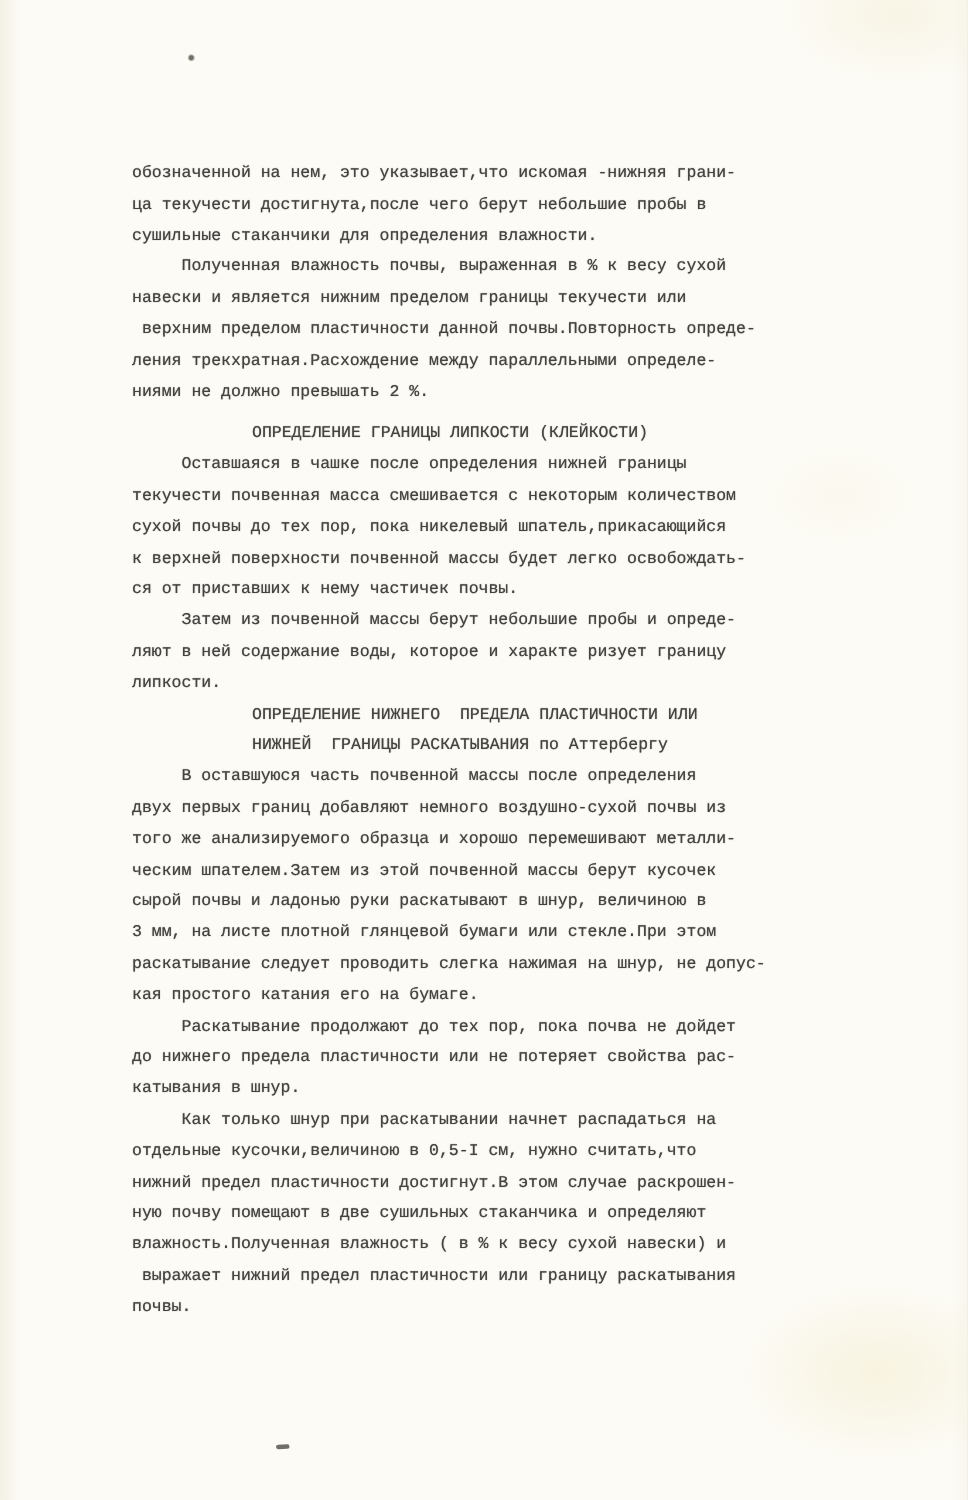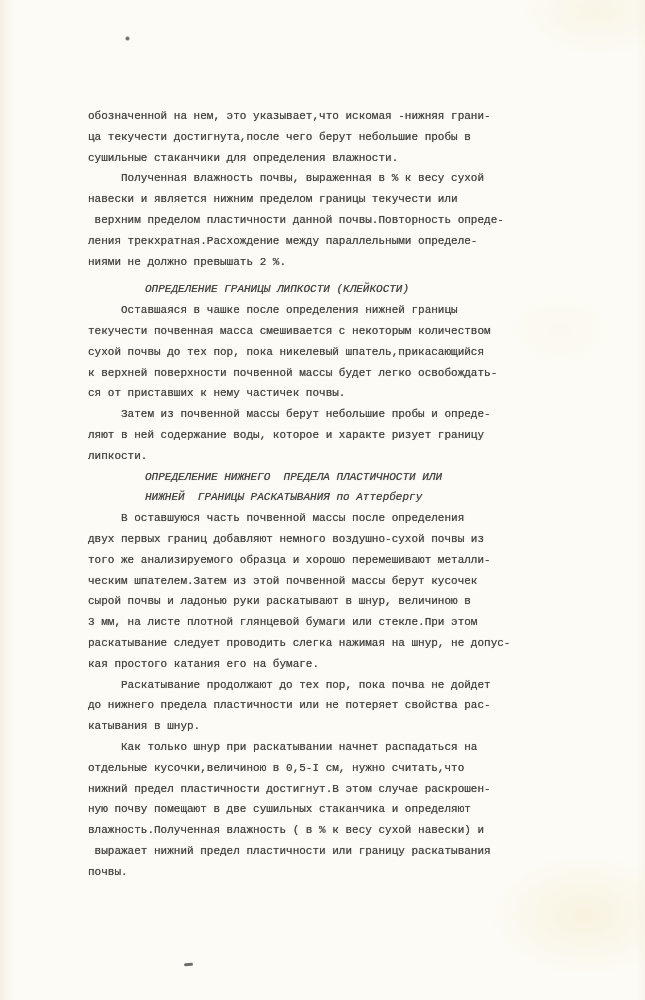--- a/index.html
+++ b/index.html
@@ -39,21 +39,21 @@
   .text-flow {
     position: absolute;
     top: 106px;
     left: 88px;
     width: 512px;
     font-size: 11px;
     line-height: 20.8px;
     white-space: pre;
   }
   .block { margin: 0; }
-  .block-heading { margin-left: 57px; font-style: italic; }
+  .block-heading { margin-left: 80px; }
   .block-heading.spaced { margin-top: 7px; }
   .line { white-space: pre; }
   .ink-speck {
     position: absolute;
     left: 125px;
     top: 36px;
     width: 5px;
     height: 5px;
     background: radial-gradient(circle at 50% 50%, rgba(90,88,75,0.85) 0 35%, rgba(120,118,100,0.35) 60%, rgba(120,118,100,0) 75%);
   }

